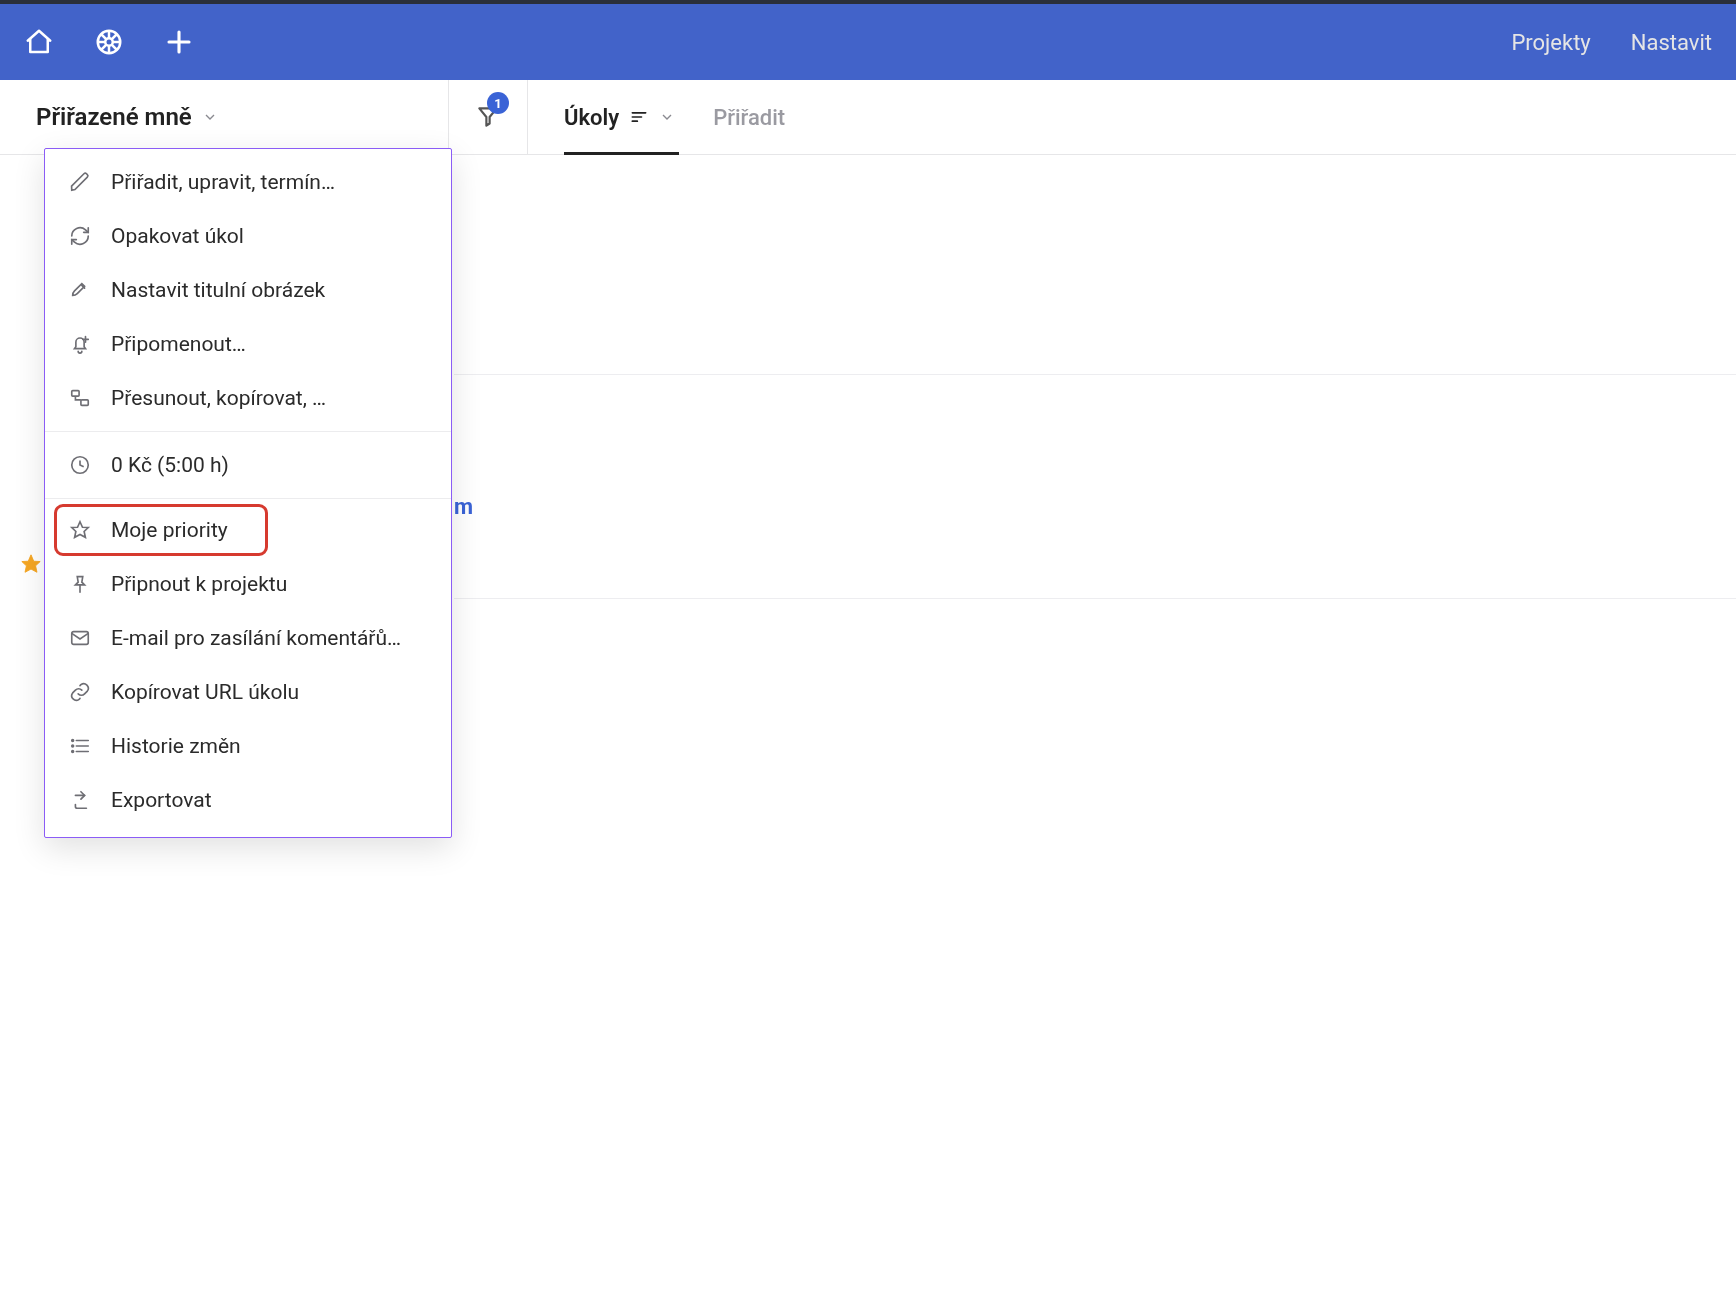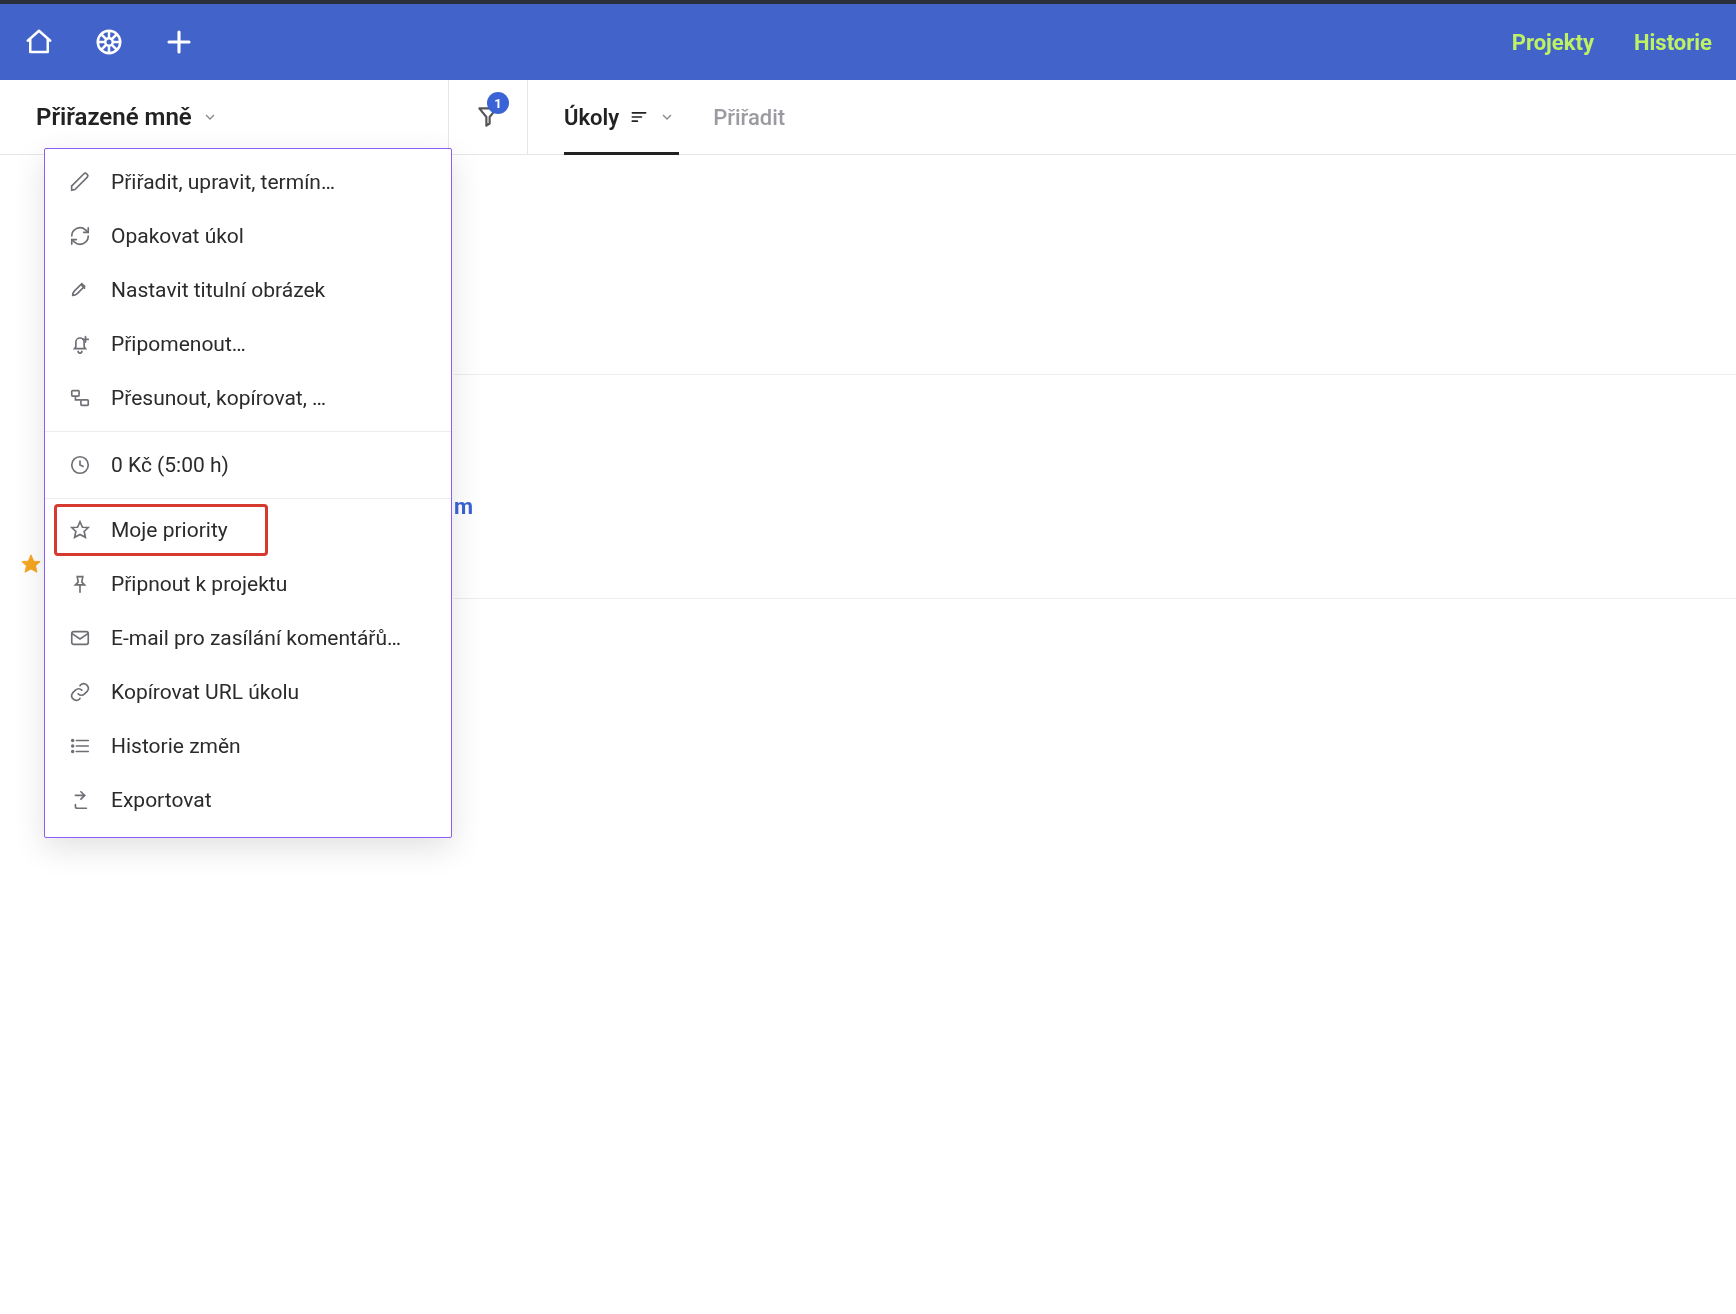--- a/index.html
+++ b/index.html
@@ -14,23 +14,23 @@
       border-top: 4px solid #2a2f3a;
       height: 80px;
       display: flex;
       align-items: center;
       padding: 0 24px;
       gap: 40px;
     }
     .topbar-left { display: flex; align-items: center; gap: 40px; }
     .topbar-spacer { flex: 1; }
     .topbar-link {
-      color: #bef264;
+      color: #e5e5e5;
       font-size: 22px;
-      font-weight: 700;
+      font-weight: 400;
       cursor: pointer;
     }
     .icon-btn { display: inline-flex; align-items: center; justify-content: center; cursor: pointer; }
     .icon-btn svg { stroke: #fff; }
 
     
     .subbar {
       display: flex;
       align-items: stretch;
       border-bottom: 1px solid #e6e6e8;
@@ -141,21 +141,21 @@
     .menu-sep {
       height: 1px;
       background: #ececee;
       margin: 6px 0;
     }
     .menu-item.highlight {
       outline: 3px solid #d63a2f;
       outline-offset: -2px;
       margin: 2px 10px;
       width: 212px;
-      border-radius: 3px;
+      border-radius: 8px;
       padding: 12px 12px;
     }
 
     
     .bg-hint {
       position: absolute;
       left: 454px;
       top: 494px;
       color: #3a63d6;
       font-size: 22px;
@@ -195,21 +195,21 @@
     </span>
     <span class="icon-btn">
       <svg width="30" height="30" viewBox="0 0 24 24" fill="none" stroke-width="2.5" stroke-linecap="round">
           <line x1="12" y1="4" x2="12" y2="20"></line>
           <line x1="4" y1="12" x2="20" y2="12"></line>
         </svg>
     </span>
   </div>
   <div class="topbar-spacer"></div>
   <span class="topbar-link">Projekty</span>
-  <span class="topbar-link">Historie</span>
+  <span class="topbar-link">Nastavit</span>
 </div>
 
 <div class="subbar">
   <div class="subbar-left">
     <span class="dropdown-label">
       <span>Přiřazené mně</span>
       <span class="chev-small">
         <svg width="16" height="16" viewBox="0 0 24 24" fill="none" stroke="#8a8a90" stroke-width="2">
             <polyline points="6 9 12 15 18 9"></polyline>
           </svg>

